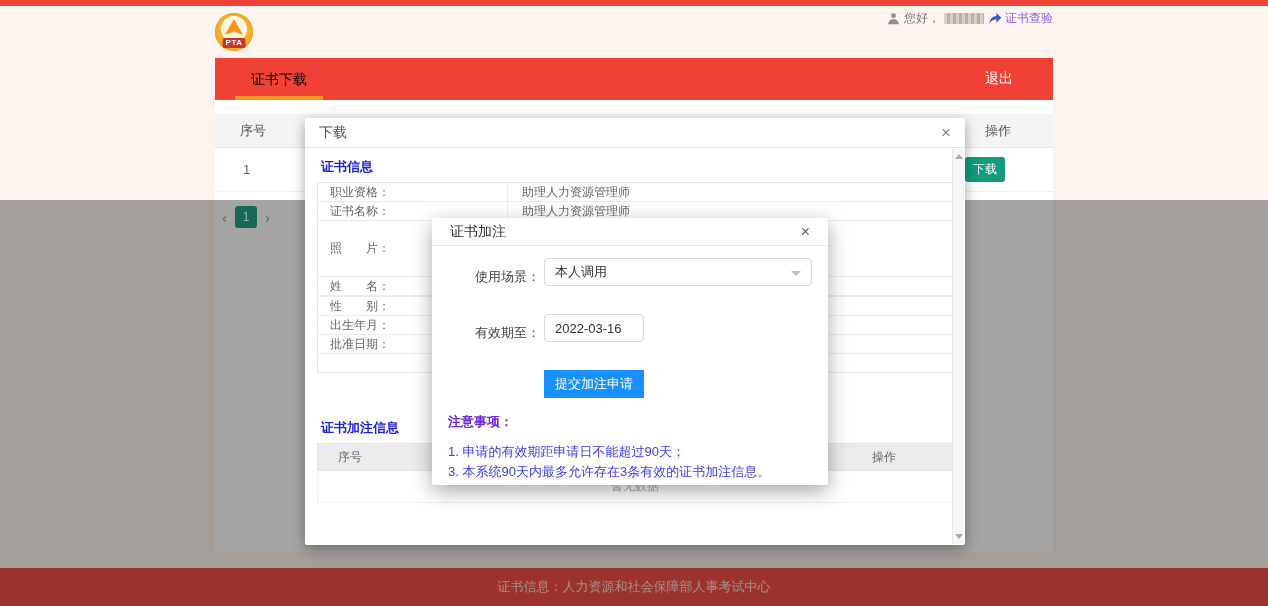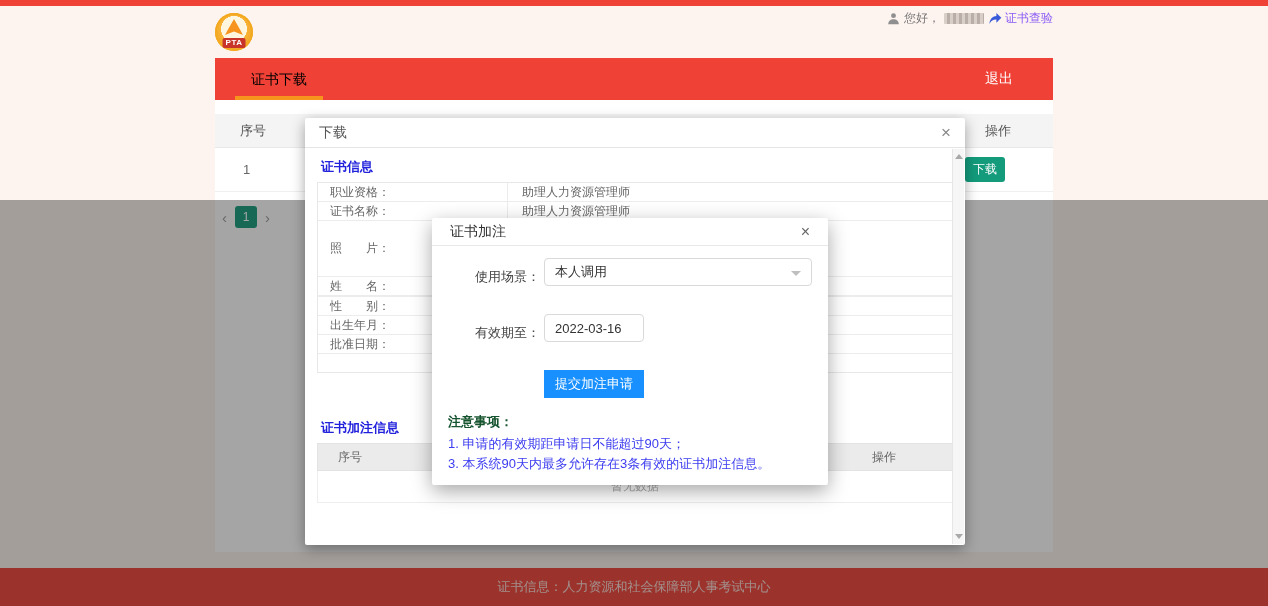--- a/index.html
+++ b/index.html
@@ -105,21 +105,21 @@
                 padding:0 24px 0 10px; font-size:13px; color:#333; cursor:pointer; background:#fff; }
   .select-arrow { position:absolute; right:10px; top:12px; width:0; height:0;
                   border-left:5px solid transparent; border-right:5px solid transparent;
                   border-top:5px solid #bfbfbf; }
   .date-input { width:100px; height:28px; border:1px solid #d9d9d9; border-radius:4px;
                 margin-left:4px; padding:0 10px; font-size:13px; color:#333;
                 font-family:"Liberation Sans","DejaVu Sans",sans-serif; }
   .submit-btn { margin-left:96px; width:100px; height:28px; background:#1890ff; color:#fff;
                 border:none; border-radius:0; font-size:13px; cursor:pointer; }
   .notes { margin-top:14px; font-size:13px; line-height:20px; }
-  .notes-title { color:#14532d; font-weight:bold; margin-bottom:2px; }
+  .notes-title { color:#6d28d9; font-weight:bold; margin-bottom:10px; }
   .note-line { color:#3c3cf0; }
 
   
   .footer { height:38px; background:#ef4136; display:flex; align-items:center;
             justify-content:center; font-size:13px; color:#fad9d3; }
 </style>
 </head>
 <body>
 
 <div class="stage">

